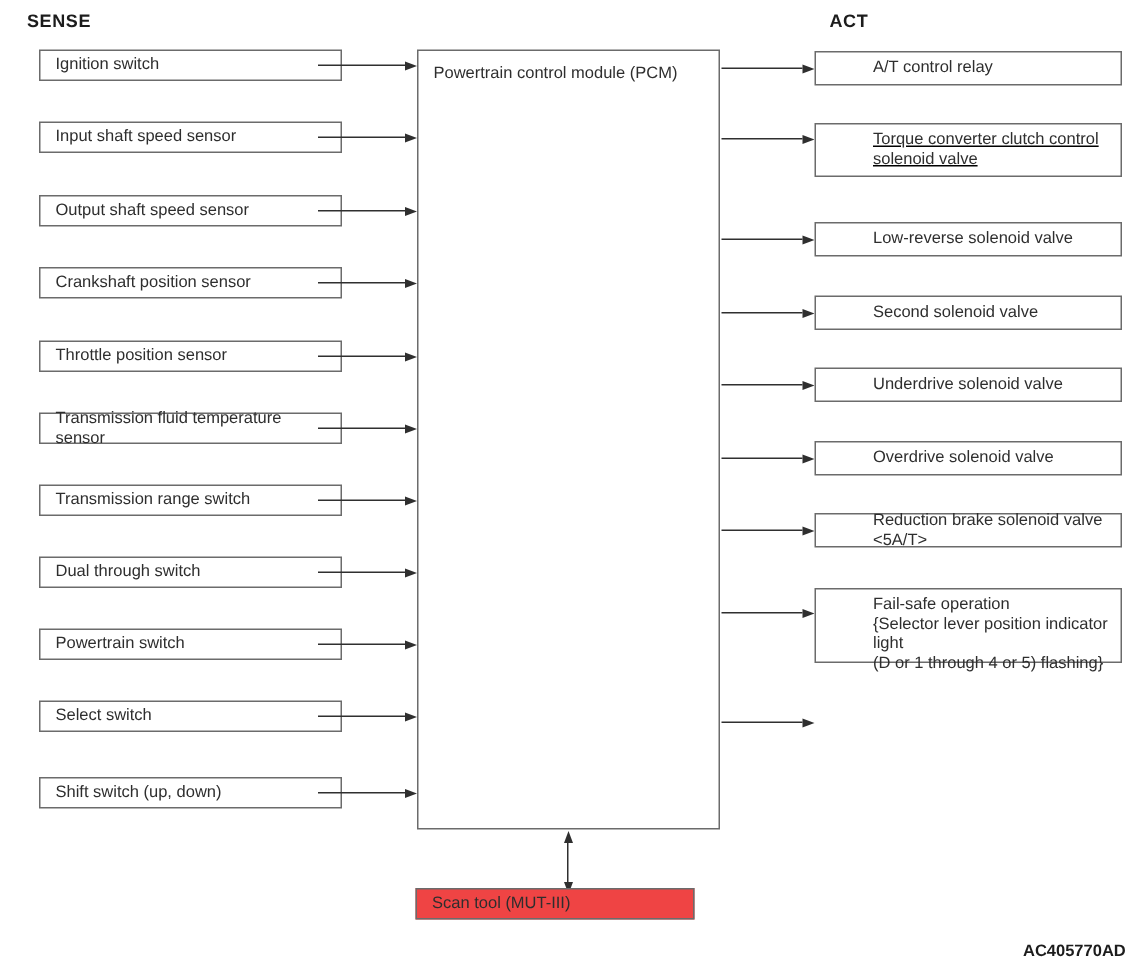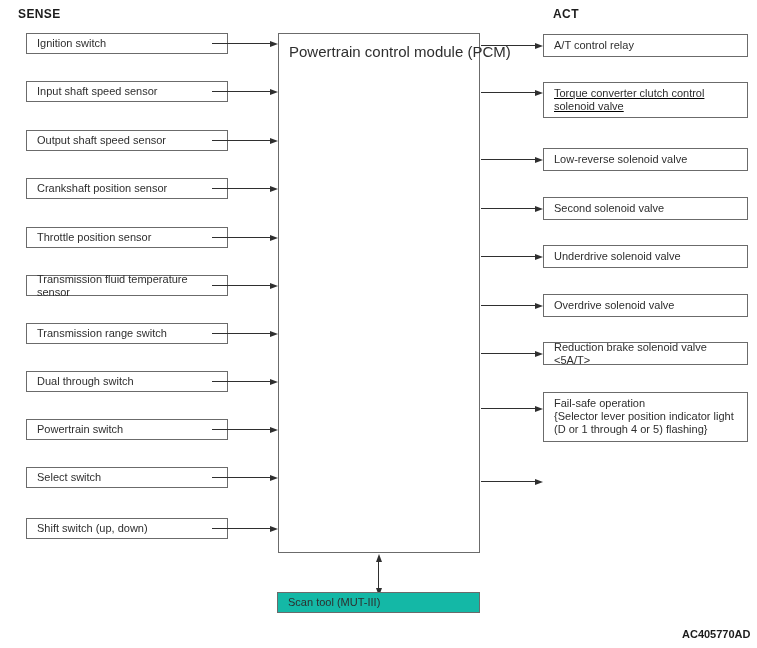--- a/index.html
+++ b/index.html
@@ -33,41 +33,41 @@
   }
   .box-label {
     font-size: 11px;
     line-height: 13px;
     color: #2e2e2e;
     padding-left: 10px;
     padding-right: 4px;
     white-space: pre-line;
   }
   .sense-box { left: 26px; width: 202px; height: 21px; }
-  .act-box  { left: 543px; width: 205px; height: 23px; }
+  .act-box  { left: 543px; width: 205px; height: 23px; padding-left: 28px; }
   .pcm-box {
     position: absolute;
     left: 278px; top: 33px; width: 202px; height: 520px;
     box-sizing: border-box;
     border: 1px solid #6b6b6b;
     background: #ffffff;
   }
   .pcm-label {
     display: block;
-    font-size: 15px;
+    font-size: 11px;
     color: #2e2e2e;
     padding: 9px 0 0 10px;
     white-space: nowrap;
   }
   .scan-box {
     position: absolute;
-    left: 277px; top: 592px; width: 203px; height: 21px;
+    left: 277px; top: 592px; width: 186px; height: 21px;
     box-sizing: border-box;
     border: 1px solid #6b6b6b;
-    background: #14b8a6;
+    background: #ef4444;
     display: flex;
     align-items: center;
   }
   .h-arrow {
     position: absolute;
     height: 1px;
     background: #2f2f2f;
   }
   .h-arrow::after {
     content: "";

